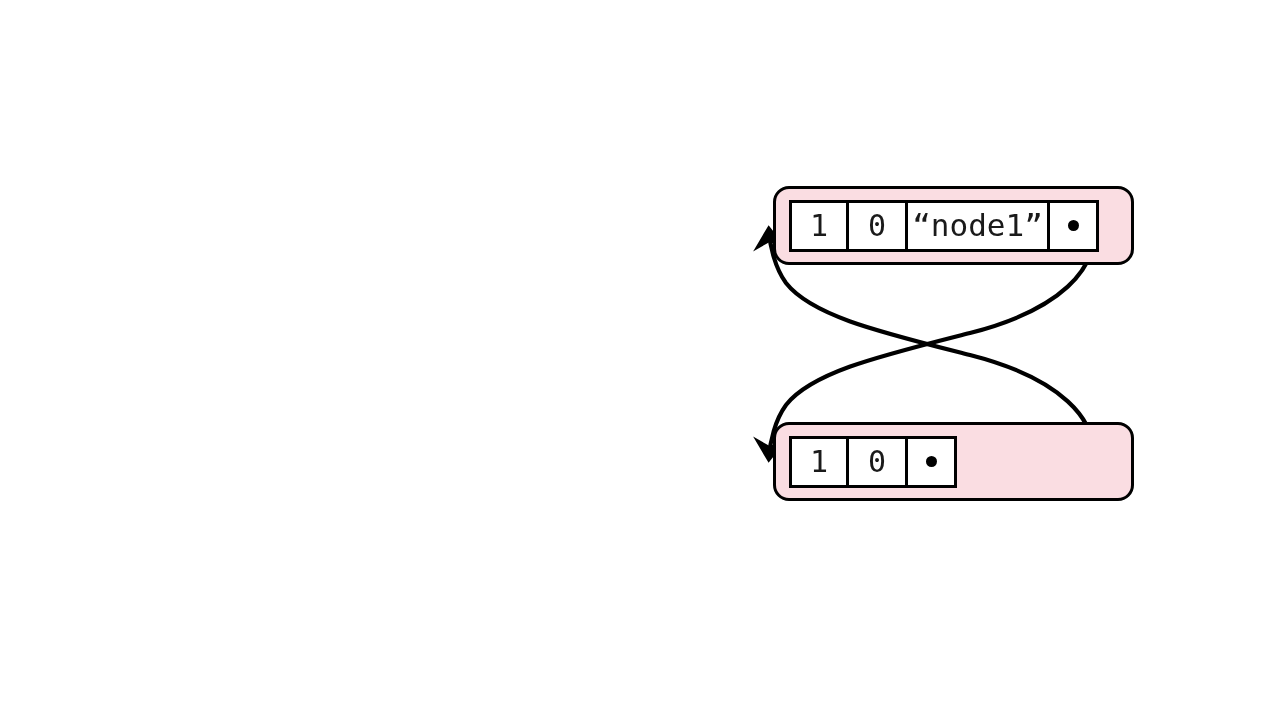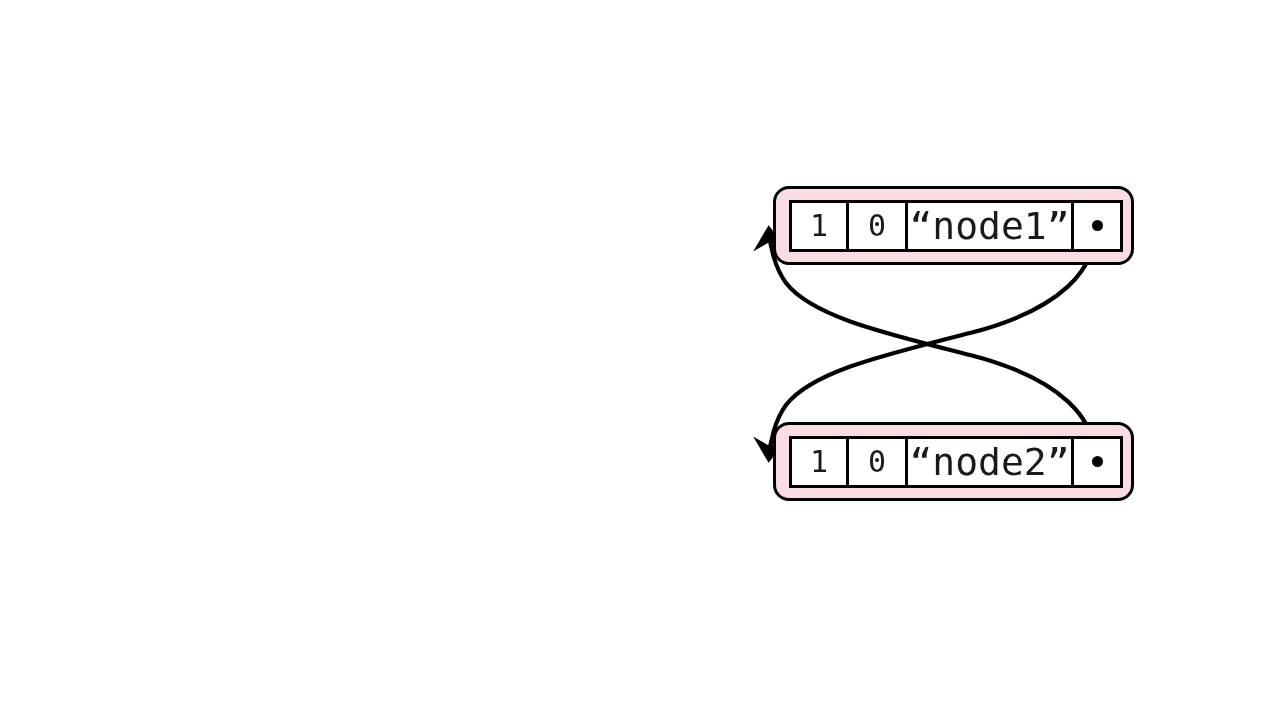--- a/index.html
+++ b/index.html
@@ -59,21 +59,21 @@
     line-height: 1;
     color: #1a1a1a;
     letter-spacing: 0px;
     white-space: nowrap;
   }
   .cell:last-child {
     border-right: none;
   }
   .cell-refcount { width: 57px; }
   .cell-flags    { width: 59px; }
-  .cell-value    { width: 166px; font-size: 38px; }
+  .cell-value    { width: 142px; font-size: 31px; }
   .cell-pointer  { width: 46px; position: relative; }
   .ptr-dot {
     width: 11px;
     height: 11px;
     border-radius: 50%;
     background: #000000;
   }
 </style>
 </head>
 <body>
@@ -103,20 +103,19 @@
       <div class="cell cell-pointer">
         <span class="ptr-dot"></span>
       </div>
     </div>
   </div>
 
   <div class="node-shell" style="left:773px; top:422px; width:361px; height:79px;">
     <div class="node-cells">
       <div class="cell cell-refcount">1</div>
       <div class="cell cell-flags">0</div>
-      <div class="cell cell-value">“node2”</div>
       <div class="cell cell-pointer">
         <span class="ptr-dot"></span>
       </div>
     </div>
   </div>
 
 </div>
 
 </body></html>

